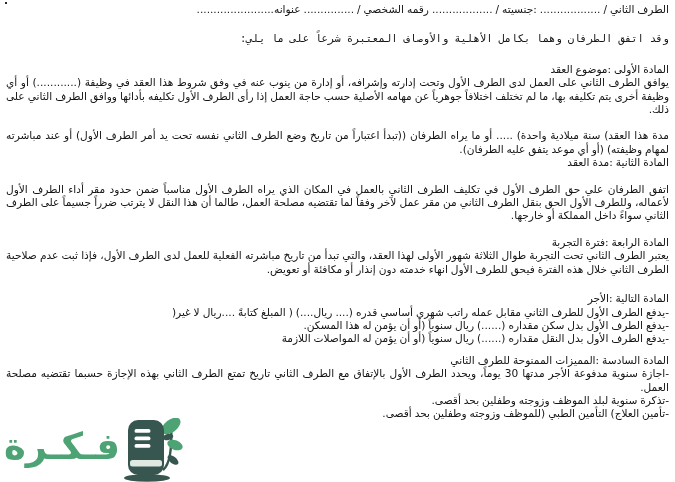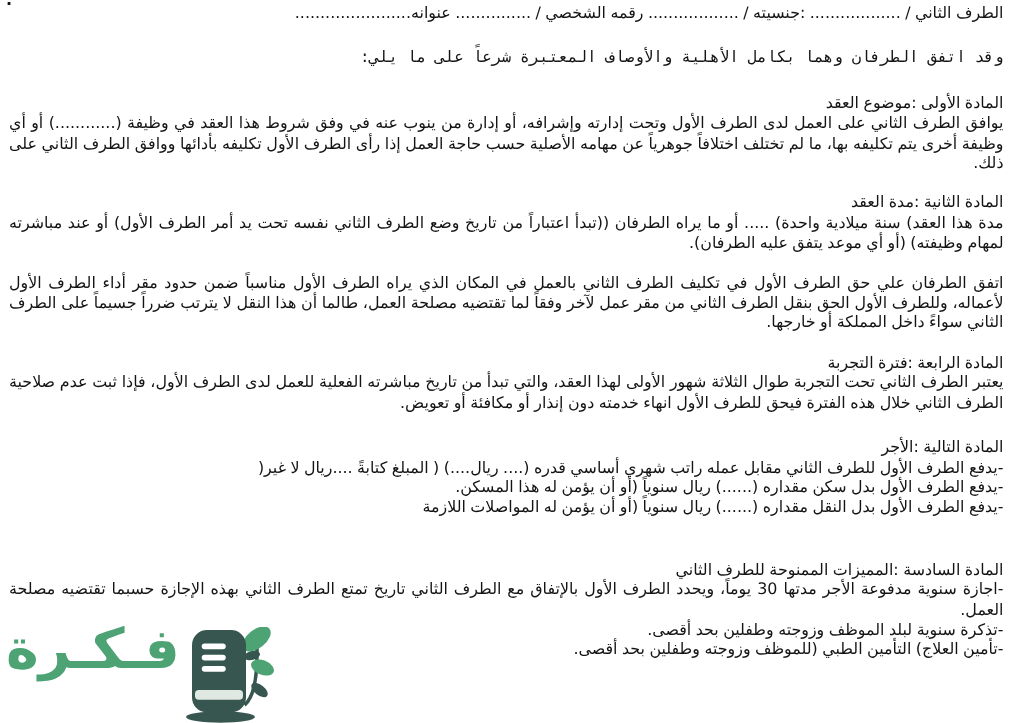--- a/index.html
+++ b/index.html
@@ -17,30 +17,30 @@
     overflow:hidden;
   }
   .line{
     text-align:justify;
     text-align-last:right;
     word-spacing:-0.4px;
   }
   .intro{margin-top:17px;font-family:Liberation Mono, monospace;}
   .article{margin-top:13px;}
   .article.tight{margin-top:16px;}
-  .article.wide-gap{margin-top:28px;}
+  .article.wide-gap{margin-top:8px;}
   .corner-mark{
     position:absolute;top:-6px;left:4px;right:auto;
     direction:ltr;text-align:left;font-weight:bold;
   }
   .logo{
     position:absolute;
     left:4px;bottom:0px;
     display:flex;
-    align-items:flex-start;
+    align-items:center;
     direction:ltr;
     gap:1px;
   }
   .logo-text{
     font-size:37px;
     font-weight:bold;
     line-height:1;
     letter-spacing:1px;
     transform:translateY(-4px);
   }
@@ -55,22 +55,22 @@
   <div class="line">الطرف الثاني / .................. :جنسيته / .................. رقمه الشخصي / ............... عنوانه.......................</div>
 
   <div class="line intro">وقد اتفق الطرفان وهما بكامل الأهلية والأوصاف المعتبرة شرعاً على ما يلي:</div>
 
   <section class="article tight">
     <div class="line">المادة الأولى :موضوع العقد</div>
     <div class="line">يوافق الطرف الثاني على العمل لدى الطرف الأول وتحت إدارته وإشرافه، أو إدارة من ينوب عنه في وفق شروط هذا العقد في وظيفة (............) أو أي وظيفة أخرى يتم تكليفه بها، ما لم تختلف اختلافاً جوهرياً عن مهامه الأصلية حسب حاجة العمل إذا رأى الطرف الأول تكليفه بأدائها ووافق الطرف الثاني على ذلك.</div>
   </section>
 
   <section class="article">
+    <div class="line">مدة هذا العقد) سنة ميلادية واحدة) ..... أو ما يراه الطرفان ((تبدأ اعتباراً من تاريخ وضع الطرف الثاني نفسه تحت يد أمر الطرف الأول) أو عند مباشرته لمهام وظيفته) (أو أي موعد يتفق عليه الطرفان).</div>
     <div class="line">المادة الثانية :مدة العقد</div>
-    <div class="line">مدة هذا العقد) سنة ميلادية واحدة) ..... أو ما يراه الطرفان ((تبدأ اعتباراً من تاريخ وضع الطرف الثاني نفسه تحت يد أمر الطرف الأول) أو عند مباشرته لمهام وظيفته) (أو أي موعد يتفق عليه الطرفان).</div>
   </section>
 
   <section class="article">
     <div class="line">اتفق الطرفان علي حق الطرف الأول في تكليف الطرف الثاني بالعمل في المكان الذي يراه الطرف الأول مناسباً ضمن حدود مقر أداء الطرف الأول لأعماله، وللطرف الأول الحق بنقل الطرف الثاني من مقر عمل لآخر وفقاً لما تقتضيه مصلحة العمل، طالما أن هذا النقل لا يترتب ضرراً جسيماً على الطرف الثاني سواءً داخل المملكة أو خارجها.</div>
   </section>
 
   <section class="article">
     <div class="line">المادة الرابعة :فترة التجربة</div>
     <div class="line">يعتبر الطرف الثاني تحت التجربة طوال الثلاثة شهور الأولى لهذا العقد، والتي تبدأ من تاريخ مباشرته الفعلية للعمل لدى الطرف الأول، فإذا ثبت عدم صلاحية الطرف الثاني خلال هذه الفترة فيحق للطرف الأول انهاء خدمته دون إنذار أو مكافئة أو تعويض.</div>
   </section>

